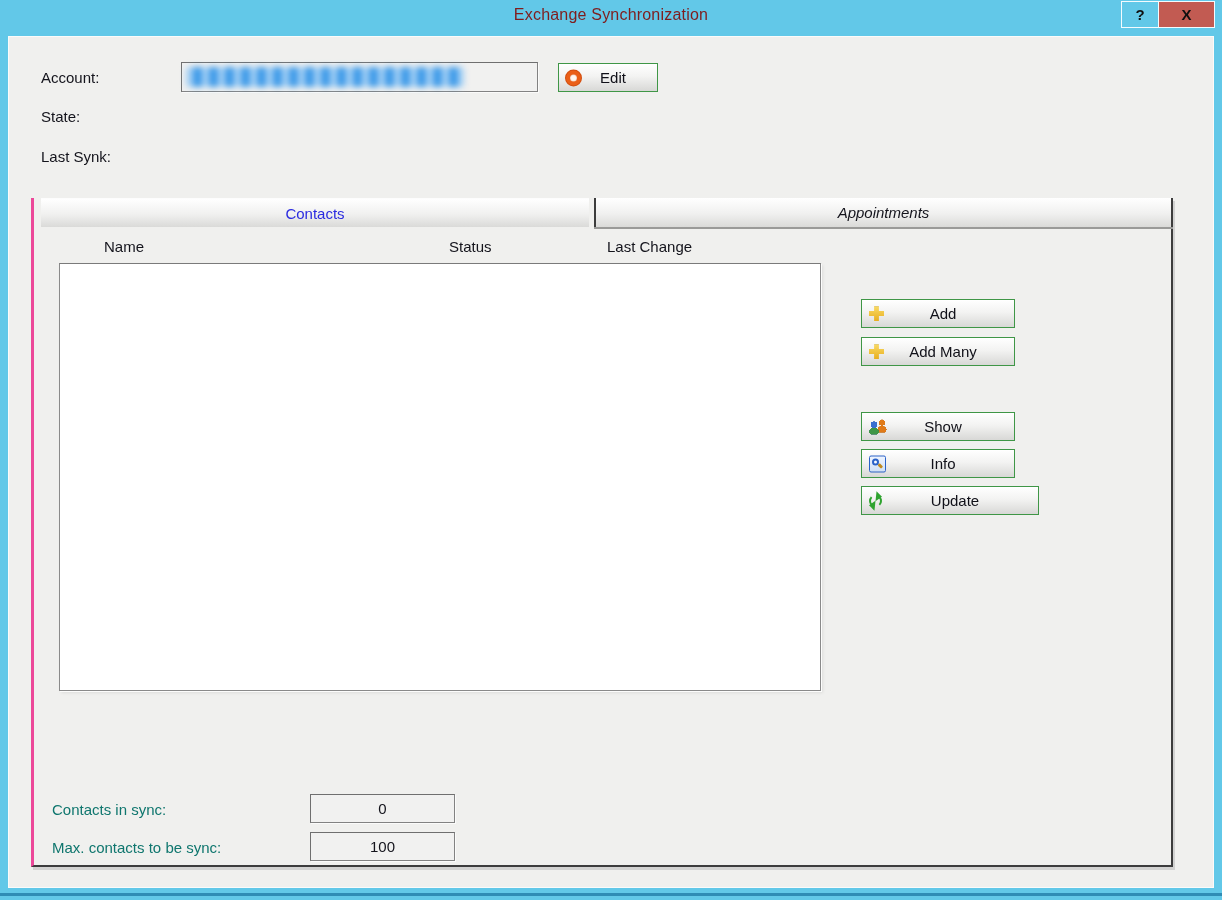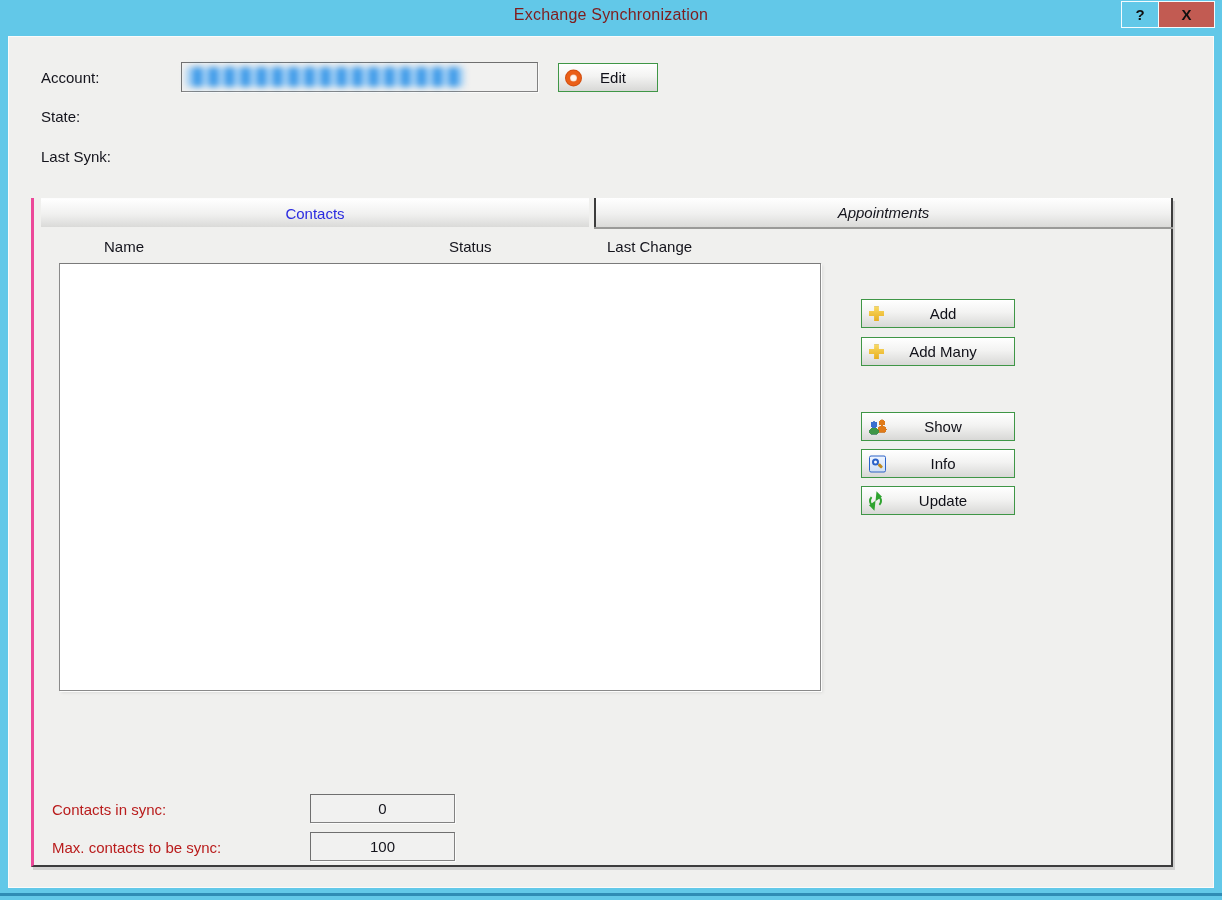--- a/index.html
+++ b/index.html
@@ -89,21 +89,21 @@
   .col-name{left:70px;}
   .col-status{left:415px;}
   .col-last-change{left:573px;}
   .listbox{
     position:absolute;left:25px;top:65px;width:762px;height:428px;
     background:#ffffff;box-sizing:border-box;
     border:1px solid #8a8a8a;border-top-color:#7a7a7a;
     box-shadow:1px 1px 0 #fdfdfc,2px 2px 3px rgba(0,0,0,.08);
   }
   
-  .foot-label{position:absolute;font-size:15px;color:#b91c1c;left:18px;}
+  .foot-label{position:absolute;font-size:15px;color:#0f766e;left:18px;}
   
   .icon-donut{
     width:15px;height:15px;border-radius:50%;box-sizing:border-box;
     border:4px solid #ea5f18;background:#fff7f0;
     box-shadow:0 0 0 1px #d24e10, inset 0 0 1px #b34510;
   }
   .icon-plus{
     width:15px;height:15px;display:block;
     background:linear-gradient(#f9da64,#e7ac1d);
     clip-path:polygon(34% 0,66% 0,66% 34%,100% 34%,100% 66%,66% 66%,66% 100%,34% 100%,34% 66%,0 66%,0 34%,34% 34%);
@@ -213,21 +213,21 @@
       <span class="ic icon-people">
           <span class="p back"></span>
           <span class="p front"></span>
         </span>
       <span class="lbl">Show</span>
     </div>
     <div class="gbtn" style="left:827px;top:251px;width:154px;">
       <span class="ic icon-maglens"></span>
       <span class="lbl">Info</span>
     </div>
-    <div class="gbtn" style="left:827px;top:288px;width:154px;">
+    <div class="gbtn" style="left:827px;top:288px;width:178px;">
       <span class="ic icon-refresh"></span>
       <span class="lbl">Update</span>
     </div>
 
     <div class="foot-label" style="top:603px;">Contacts in sync:</div>
     <div class="field center" style="left:276px;top:596px;width:145px;height:29px;">
       <span>0</span>
     </div>
 
     <div class="foot-label" style="top:641px;">Max. contacts to be sync:</div>

